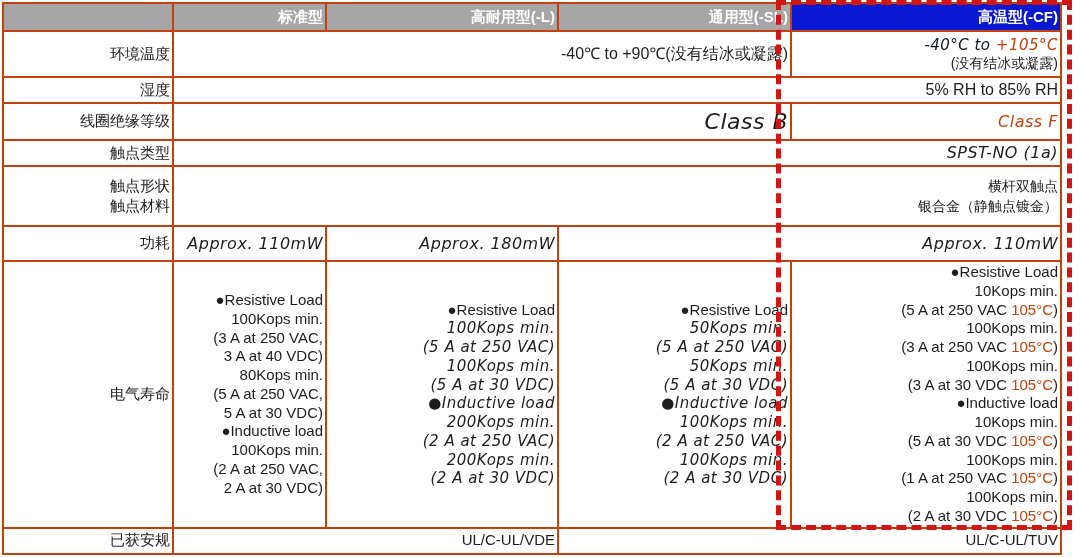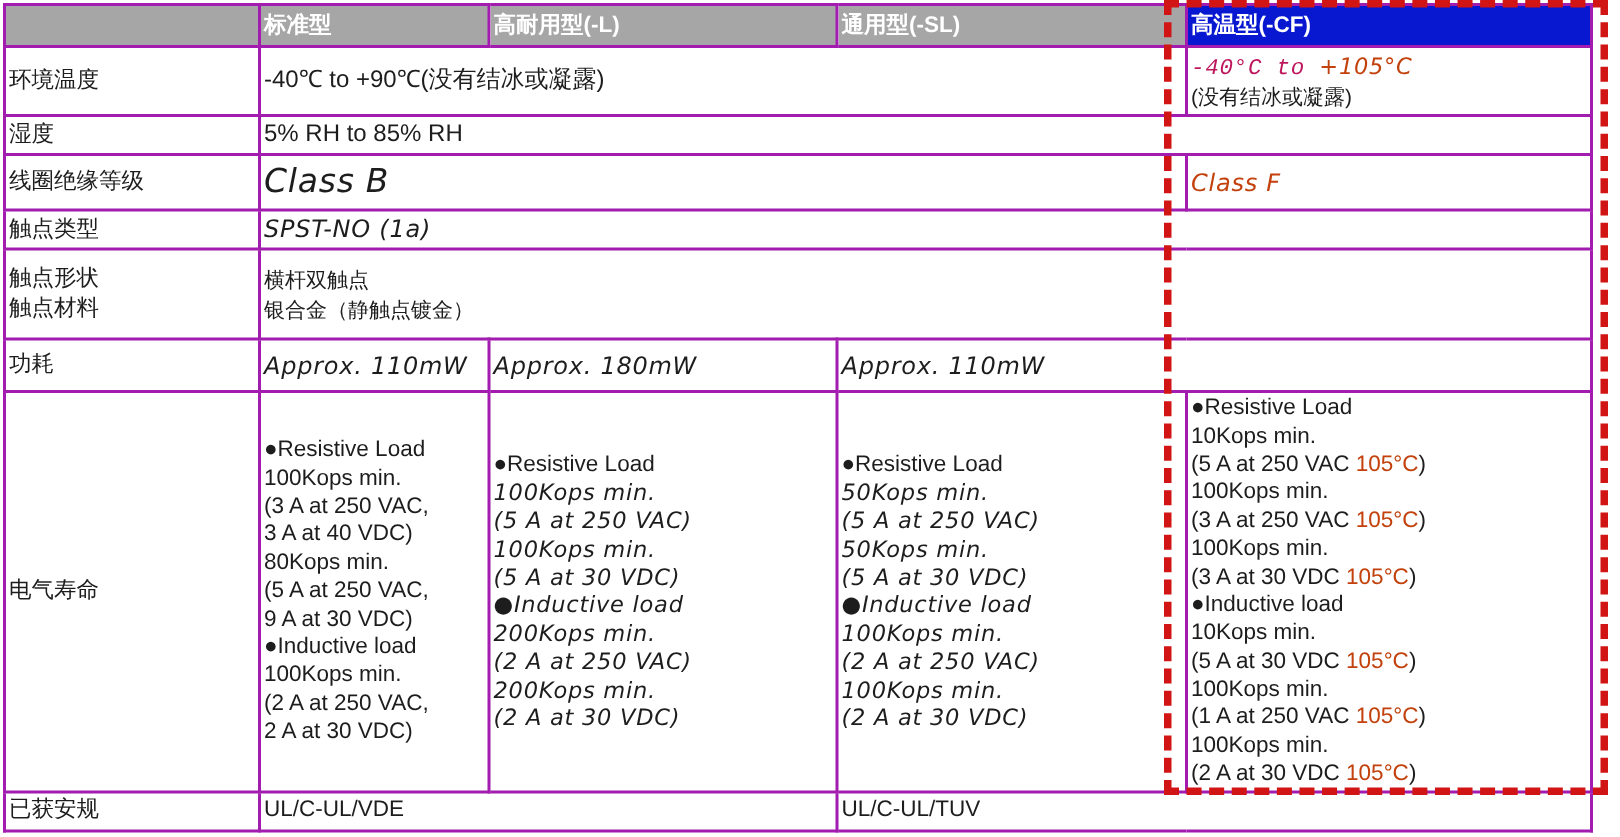--- a/index.html
+++ b/index.html
@@ -5,28 +5,28 @@
   html,body{margin:0;padding:0;}
   body{
     width:1080px;height:558px;background:#ffffff;position:relative;
     font-family:"Liberation Sans",sans-serif;color:#1d1d1d;overflow:hidden;
   }
   table.spec{
     border-collapse:collapse;table-layout:fixed;
     position:absolute;left:2px;top:2px;width:1058px;
   }
   .spec td,.spec th{
-    border:2px solid #a21caf;padding:1px 2px;text-align:left;vertical-align:middle;
+    border:2px solid #c2410c;padding:1px 2px;text-align:right;vertical-align:middle;
     font-size:15px;line-height:1.25;overflow:hidden;
   }
   .hdr{background:#a6a6a6;color:#ffffff;font-weight:bold;font-size:15px;}
   .hdr-cf{background:#0817d0;color:#ffffff;font-weight:bold;}
   .hand{font-family:"DejaVu Sans",sans-serif;font-style:italic;letter-spacing:0.5px;}
   .blue-text{color:#c2410c;margin-top:20px;}
-  .navy{color:#be185d;font-family:Liberation Mono, monospace;}
+  .navy{color:#0f172a;}
   .label-cell{font-size:15px;}
   .life-cell{font-size:15px;line-height:19px;}
   .cell-line{white-space:nowrap;}
   .norm{font-family:"Liberation Sans",sans-serif;font-style:normal;letter-spacing:0;}
   .two-line div{line-height:20px;}
   .cf-box{
     position:absolute;left:776px;top:0px;width:296px;height:530px;
     border:5px dashed #d11414;box-sizing:border-box;z-index:5;pointer-events:none;
   }
   .temp-note{font-size:14px;font-family:"Liberation Sans",sans-serif;font-style:normal;letter-spacing:0;}
@@ -97,21 +97,21 @@
 
   <tr style="height:266px">
     <td class="label-cell">电气寿命</td>
     <td class="life-cell">
           <div class="cell-line">●Resistive Load</div>
           <div class="cell-line">100Kops min.</div>
           <div class="cell-line">(3 A at 250 VAC,</div>
           <div class="cell-line">3 A at 40 VDC)</div>
           <div class="cell-line">80Kops min.</div>
           <div class="cell-line">(5 A at 250 VAC,</div>
-          <div class="cell-line">9 A at 30 VDC)</div>
+          <div class="cell-line">5 A at 30 VDC)</div>
           <div class="cell-line">●Inductive load</div>
           <div class="cell-line">100Kops min.</div>
           <div class="cell-line">(2 A at 250 VAC,</div>
           <div class="cell-line">2 A at 30 VDC)</div>
         </td>
     <td class="life-cell hand">
           <div class="cell-line norm">●Resistive Load</div>
           <div class="cell-line">100Kops min.</div>
           <div class="cell-line">(5 A at 250 VAC)</div>
           <div class="cell-line">100Kops min.</div>

